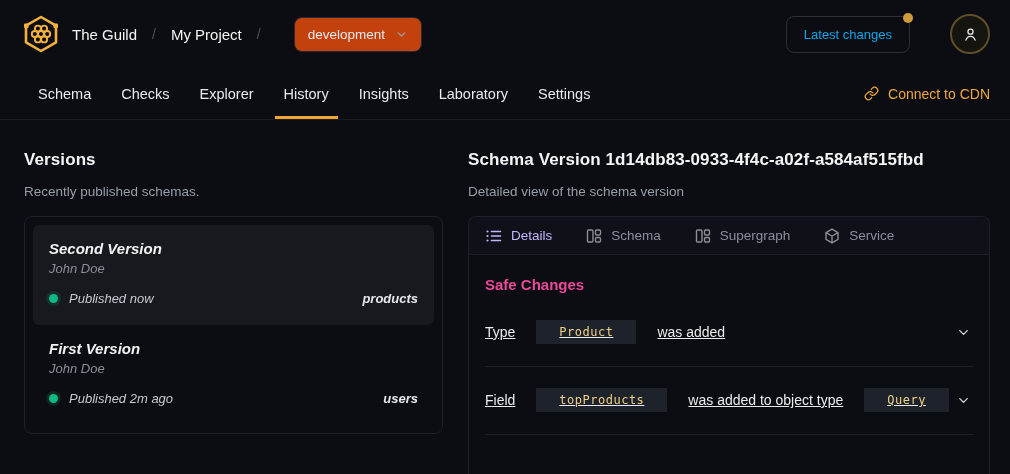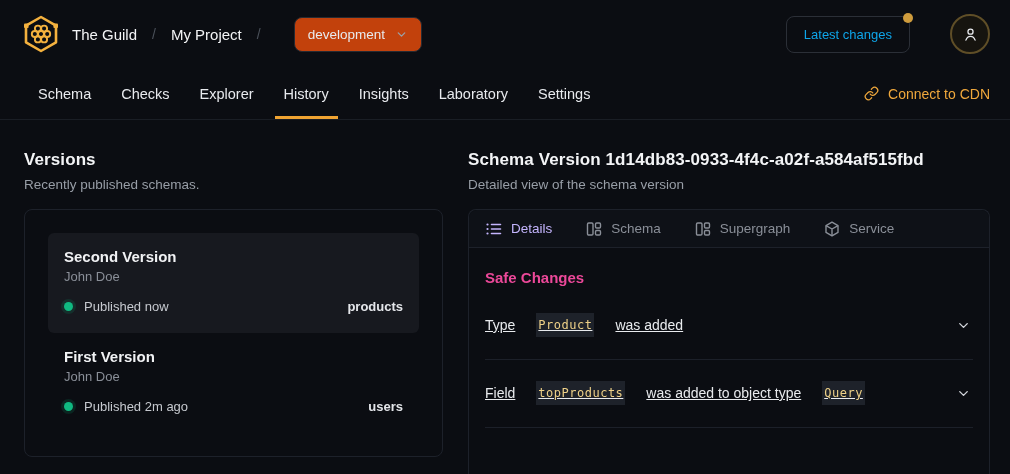--- a/index.html
+++ b/index.html
@@ -66,25 +66,25 @@
   .cdn-link {
     margin-left:auto; display:flex; align-items:center; gap:9px;
     color:#f0a83c; font-size:14px; cursor:pointer;
   }
 
   
   .main { display:flex; gap:25px; padding:30px 20px 0 24px; }
   .col-left { width:419px; flex:none; }
   .col-right { flex:1; min-width:0; }
   .section-title { font-size:17px; font-weight:700; color:#f3f4f6; letter-spacing:.1px; }
-  .section-sub { font-size:13.5px; color:#989ea7; margin-top:7px; }
+  .section-sub { font-size:13.5px; color:#989ea7; margin-top:14px; }
 
   
   .versions-card {
-    margin-top:17px; border:1px solid #1d212a; border-radius:8px; padding:23px;
+    margin-top:17px; border:1px solid #1d212a; border-radius:8px; padding:8px;font-style:italic;
   }
   .version-item { padding:15px 16px 19px; border-radius:6px; cursor:pointer; }
   .version-item.selected { background:#17191f; }
   .vi-title { font-size:15px; font-weight:600; color:#f1f2f4; }
   .vi-author { font-size:13px; color:#8a8f98; margin-top:4px; }
   .vi-meta { display:flex; align-items:center; margin-top:15px; }
   .vi-dot {
     width:9px; height:9px; border-radius:50%; background:#10b981;
     box-shadow:0 0 0 3px rgba(16,185,129,.14); margin-right:11px; flex:none;
   }
@@ -110,21 +110,21 @@
   .detail-body { padding:21px 16px 0; }
   .safe-title { font-size:15px; font-weight:700; color:#ec4899; margin-bottom:6px; }
   .change-row {
     display:flex; align-items:center; padding:21px 0 22px;
     border-bottom:1px solid #1c2029;
   }
   .change-text { display:flex; align-items:center; gap:21px; font-size:14px; color:#e9ebee; flex-wrap:wrap;text-decoration:underline; }
   .code-pill {
     font-family:"DejaVu Sans Mono","Liberation Mono",monospace;
     font-size:12px; color:#eed188; background:#1e222a;
-    padding:5px 2px; border-radius:0; letter-spacing:.5px;
+    padding:5px 23px; border-radius:0; letter-spacing:.5px;
   }
   .row-chevron { margin-left:auto; cursor:pointer; padding:2px; }
   .row-chevron svg { stroke:#d3d6db; }
 </style>
 </head>
 <body>
 
 <header class="header">
   <svg class="logo" viewBox="0 0 38 40" fill="none">
     <path d="M19 3 34 11.7v16.6L19 37 4 28.3V11.7L19 3z" stroke="#f4b13e" stroke-width="2.6" stroke-linejoin="round"></path>

